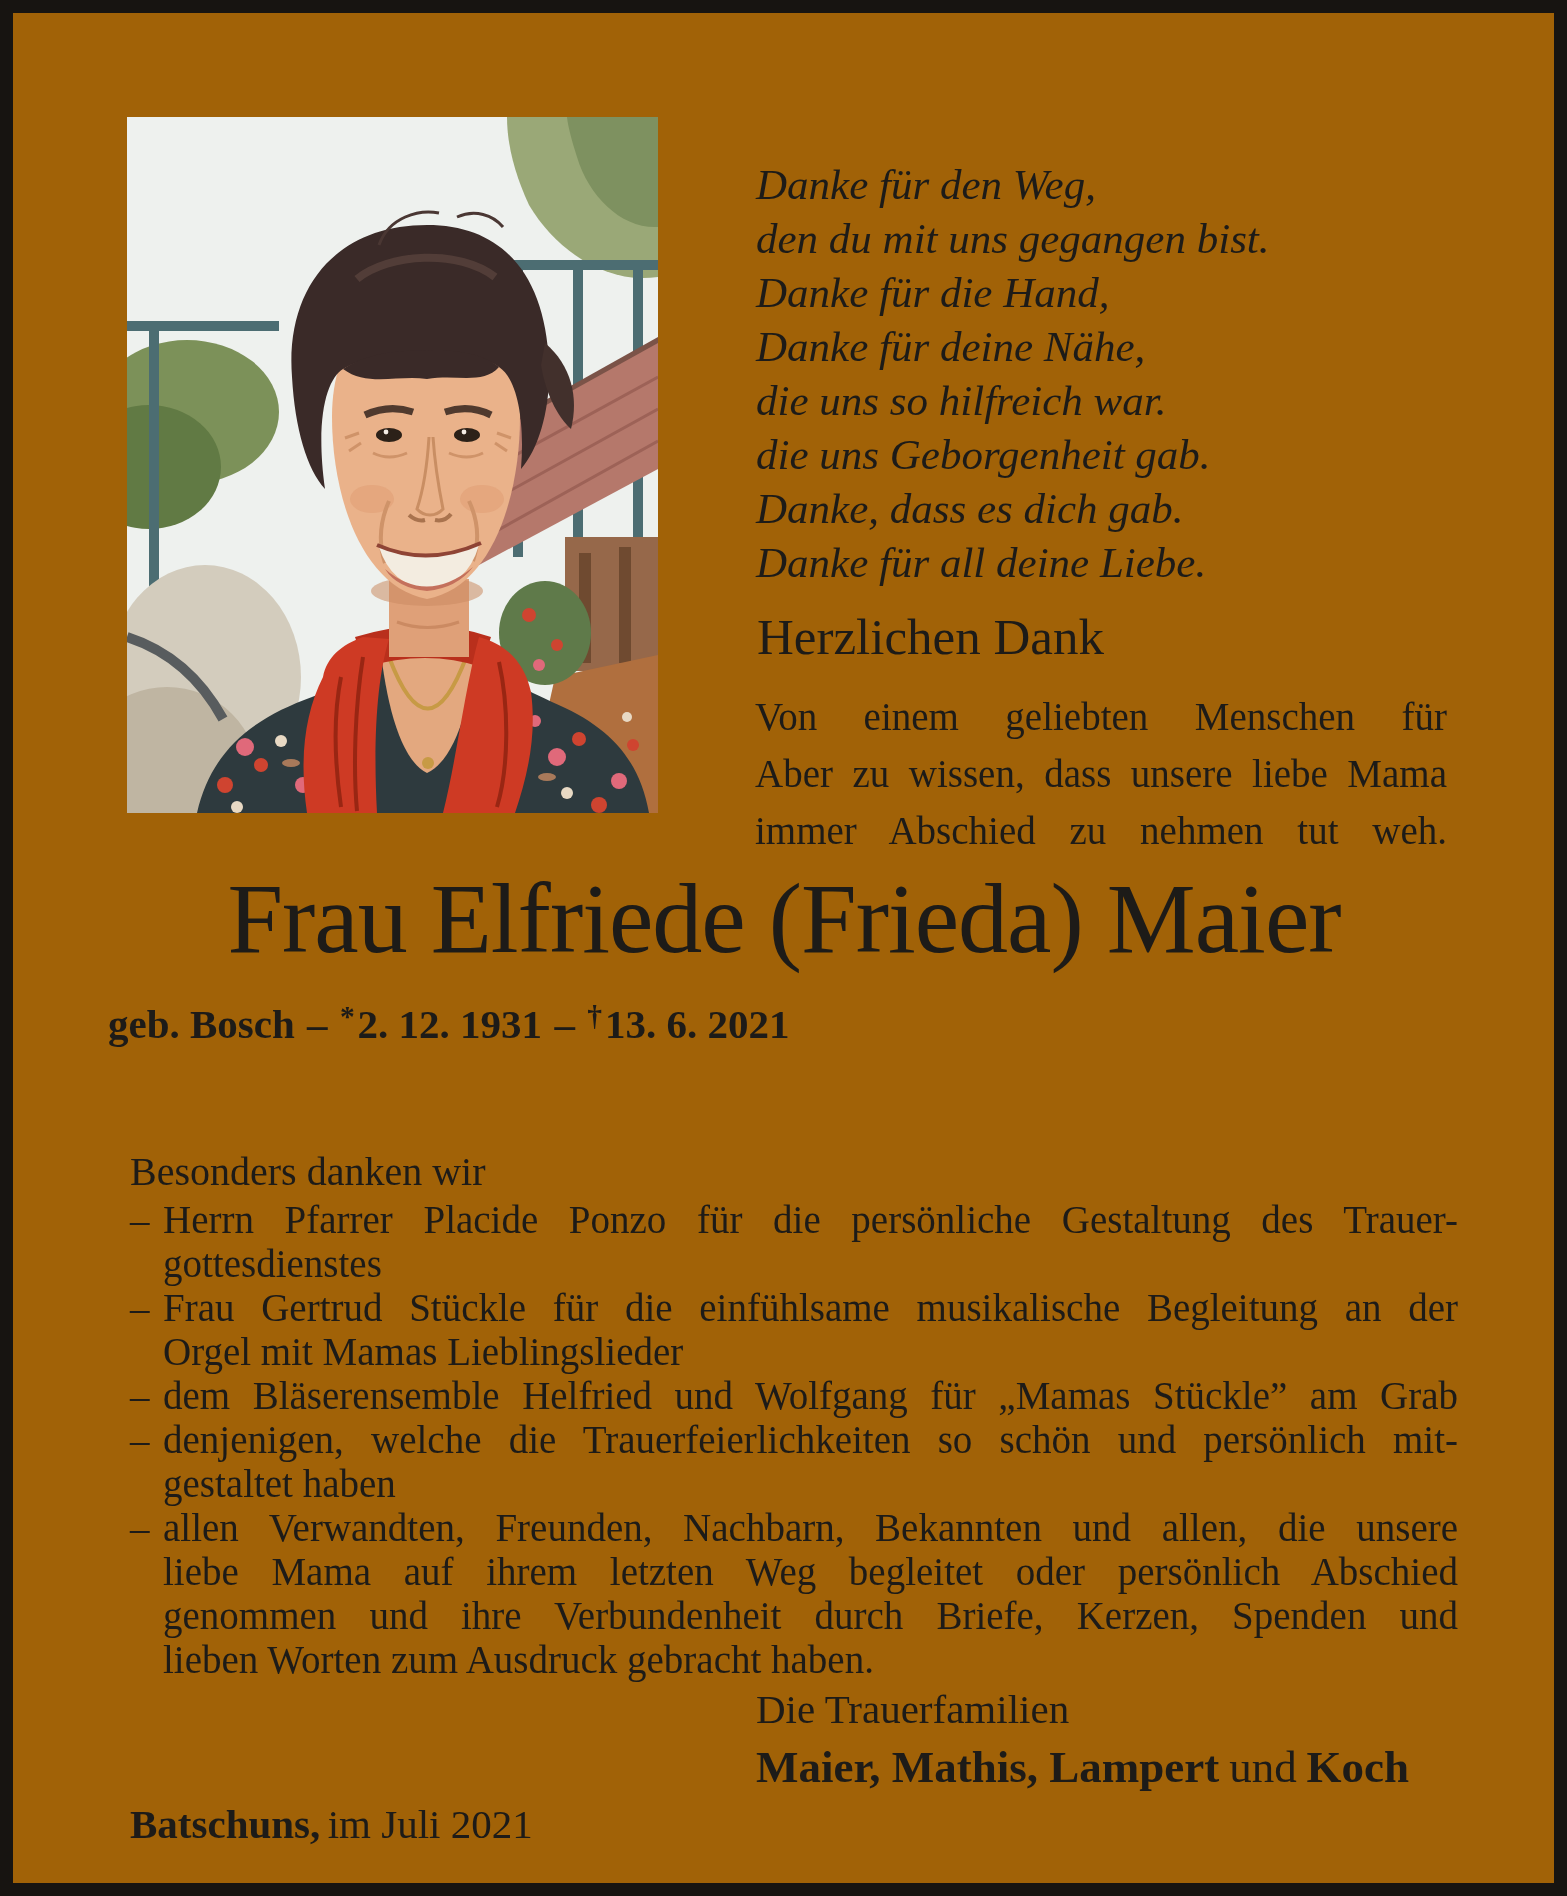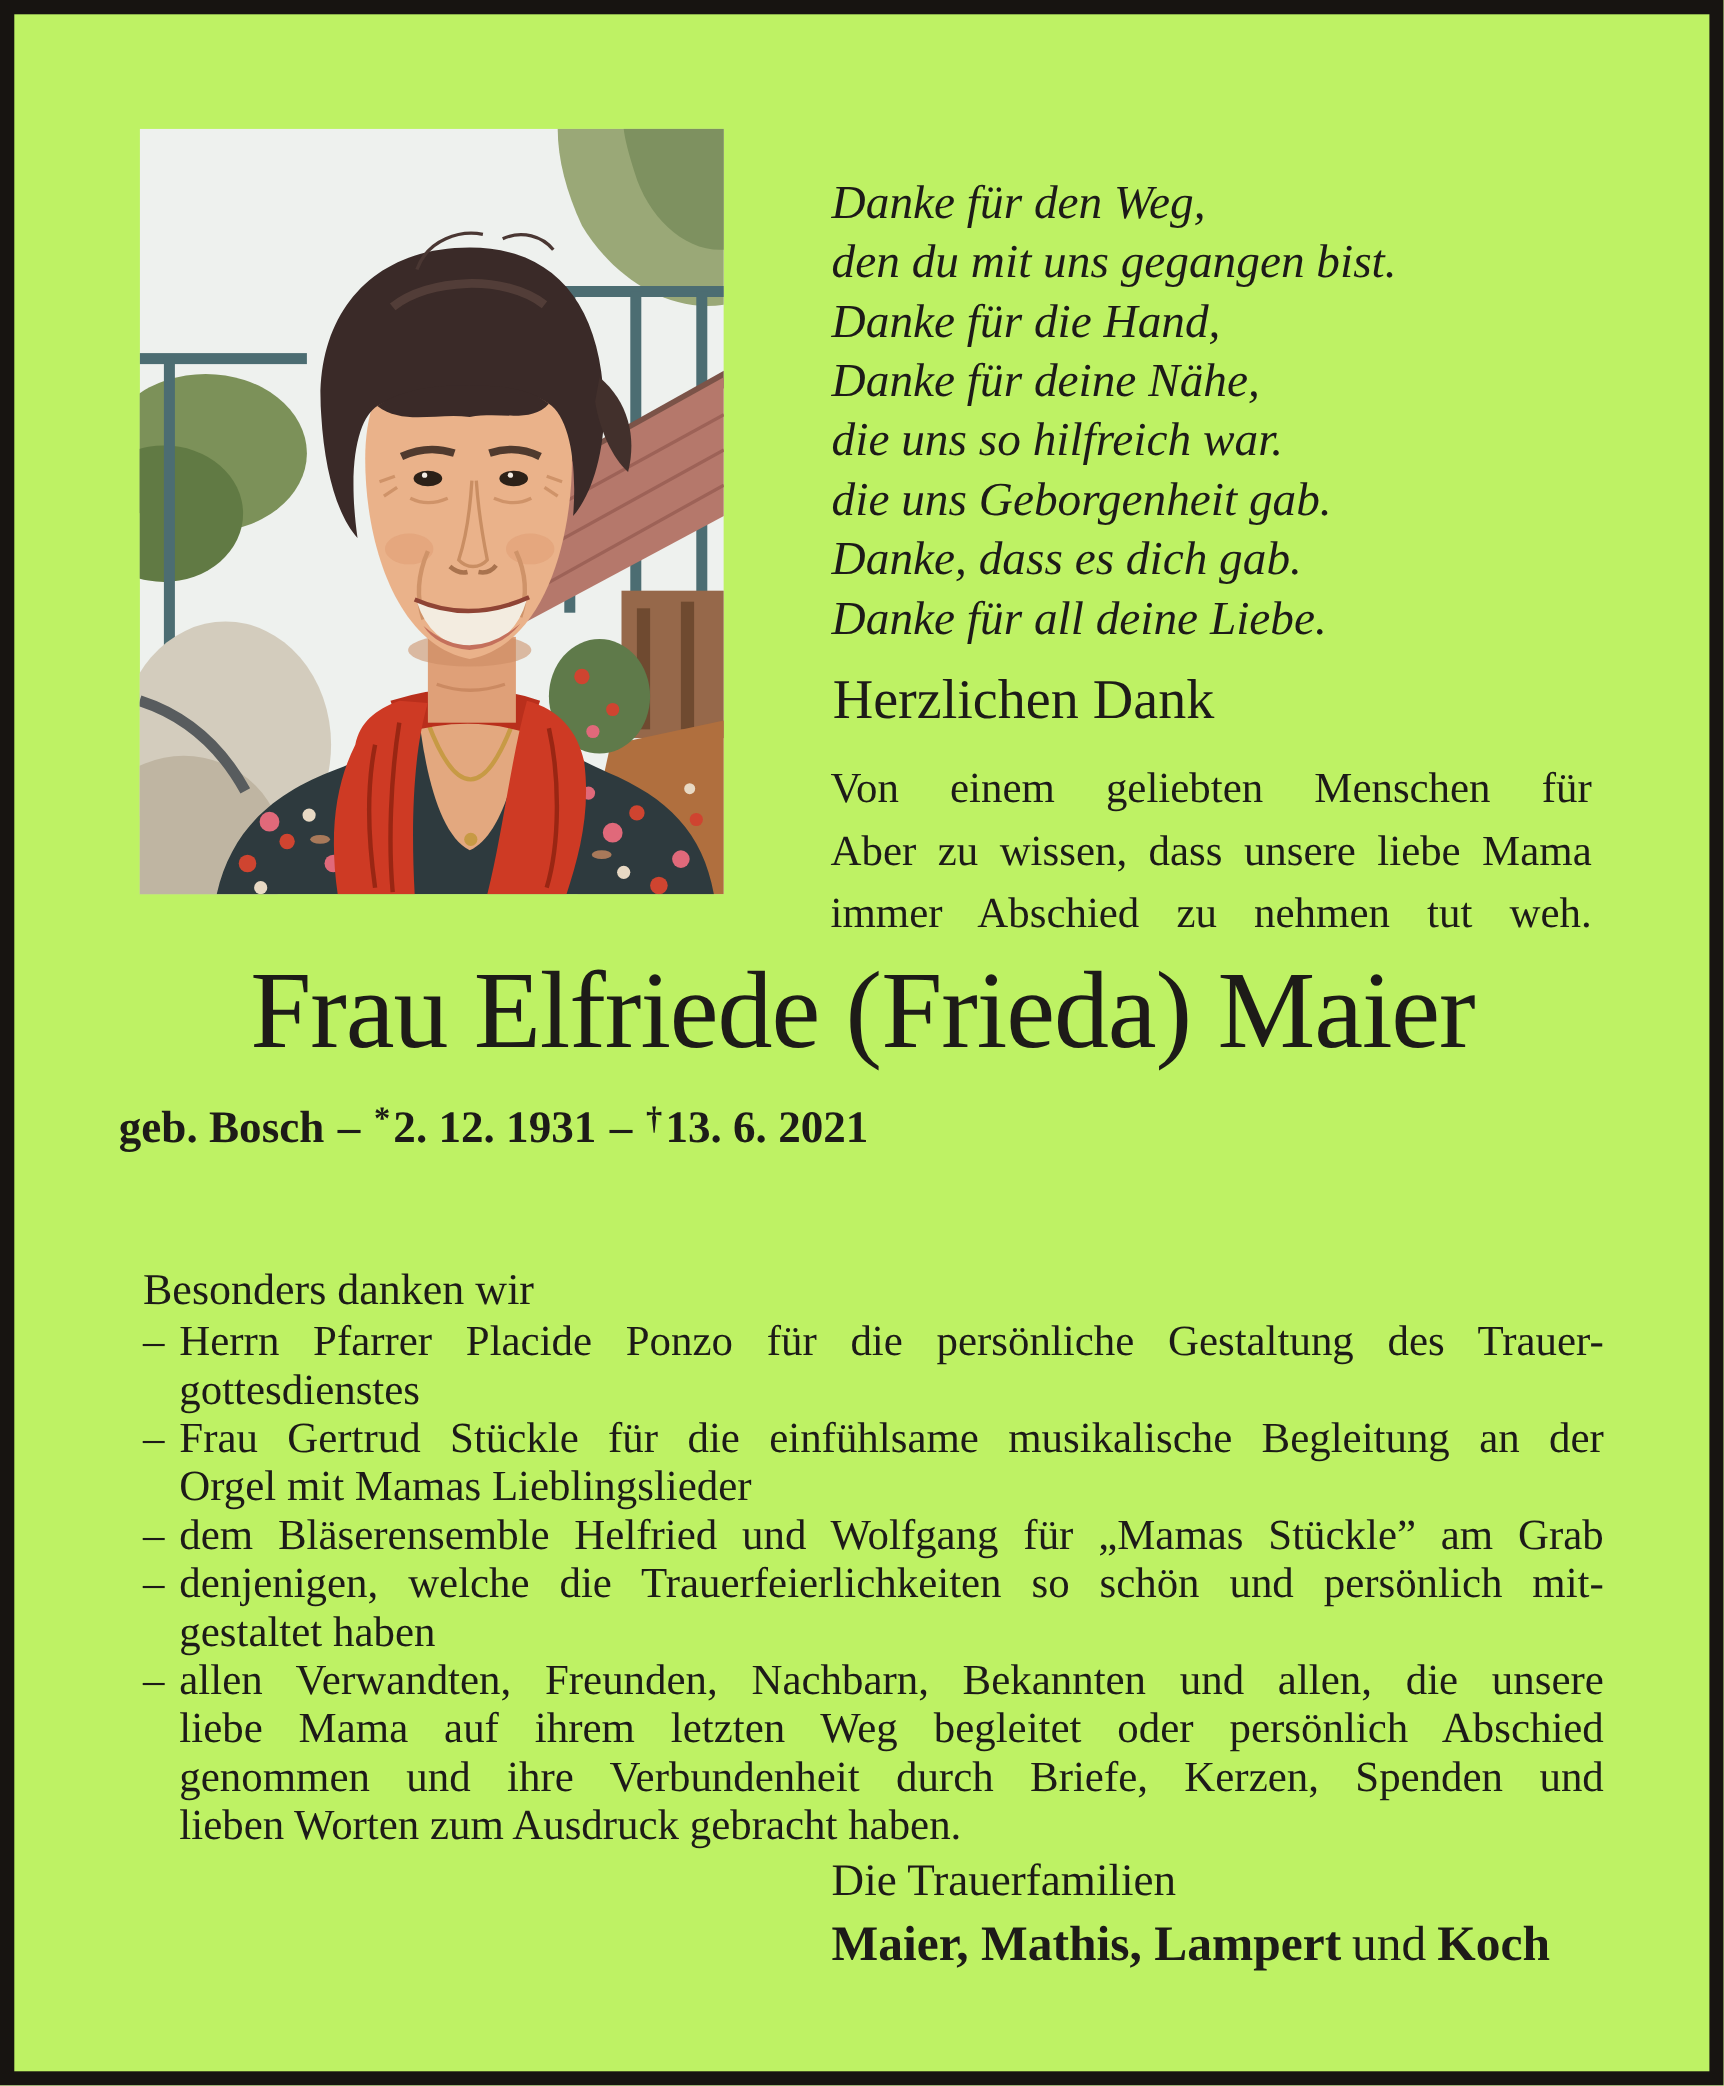--- a/index.html
+++ b/index.html
@@ -1,18 +1,18 @@
 <!DOCTYPE html>
 <html lang="de"><head>
 <meta charset="utf-8">
 <style>
   html, body { margin: 0; padding: 0; width: 1567px; height: 1896px; overflow: hidden; }
   .page {
     position: relative; width: 1567px; height: 1896px;
-    background: #bef264; color: #1d1b18;
+    background: #a16207; color: #1d1b18;
     font-family: "Liberation Serif", "DejaVu Serif", serif;
     text-decoration: underline;
   }
   .frame {
     position: absolute; inset: 0; box-sizing: border-box;
     border: 13px solid #171411; pointer-events: none;
   }
   .photo { position: absolute; left: 127px; top: 117px; width: 531px; height: 696px; }
   .photo svg { display: block; width: 100%; height: 100%; }
 
@@ -242,13 +242,16 @@
       </div>
     </div>
 
   <div class="signature">
     <div>Die Trauerfamilien</div>
     <div class="sig-families">
       <span class="bold">Maier, Mathis, Lampert</span><span class="sig-und">und</span><span class="bold">Koch</span>
     </div>
   </div>
 
+  <div class="footer">
+    <span class="bold">Batschuns,</span><span class="date-part">im Juli 2021</span>
+  </div>
 </div>
 
 </body></html>

